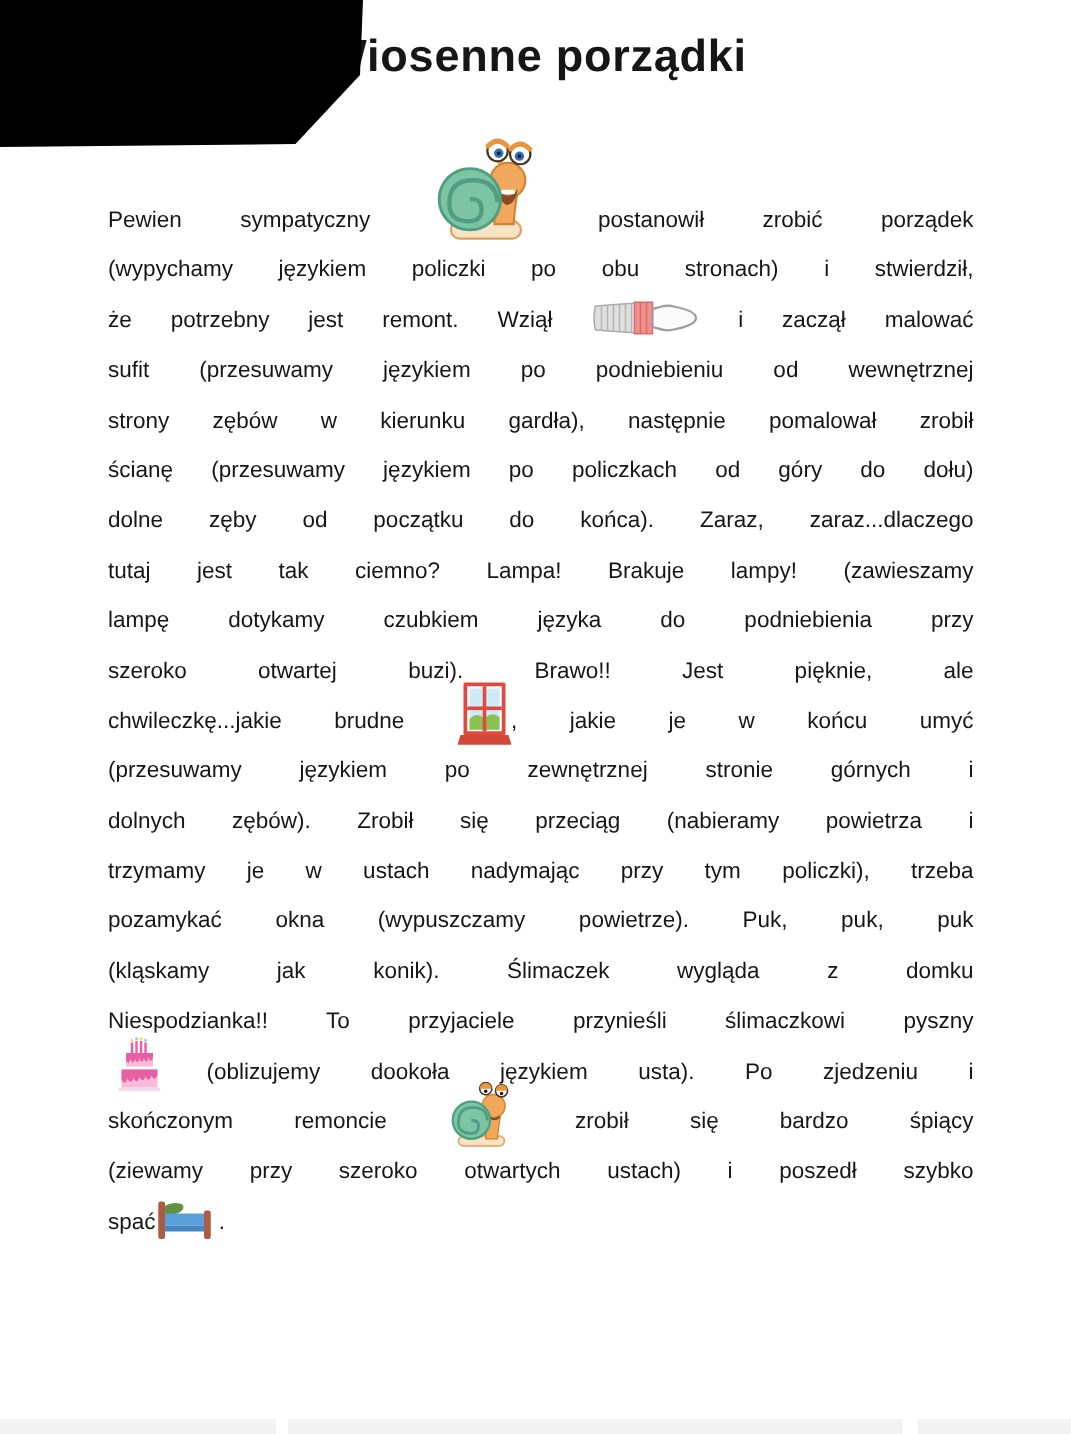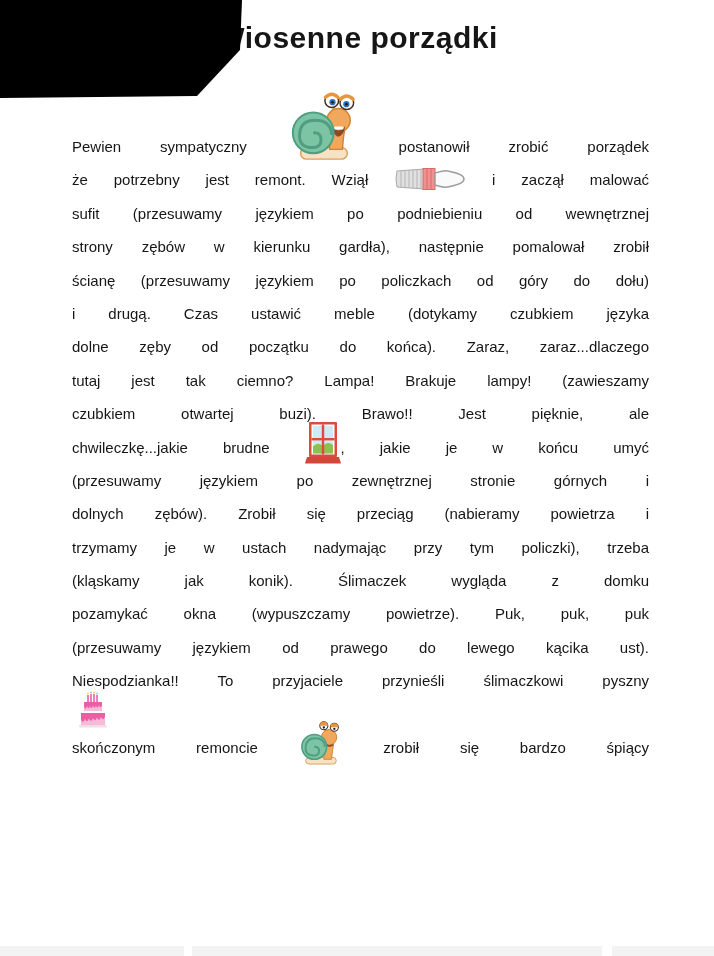--- a/index.html
+++ b/index.html
@@ -79,99 +79,107 @@
         <circle cx="61.5" cy="12" r="7" fill="#ffffff" stroke="#44301f" stroke-width="1.5"></circle>
         <circle cx="61" cy="13.5" r="3.2" fill="#2e6fbd"></circle>
             <circle cx="61" cy="13.5" r="1.3" fill="#1b1b1b"></circle>
         <path d="M55 8.5 Q61.5 2 68 8.5" fill="none" stroke="#e8953f" stroke-width="3.4" stroke-linecap="round"></path>
         <path d="M46.5 36 Q53 45 60 36 Q58 47 52 47 Q47.5 45 46.5 36 Z" fill="#8a4a26"></path>
         <rect x="48.5" y="36.5" width="9.5" height="3" rx="1.2" fill="#ffffff"></rect>
         <circle cx="27" cy="43" r="21" fill="#7cc4a4" stroke="#4f9e81" stroke-width="2"></circle>
         <path d="M27 43 q8 -1 8 7 q0 9 -11 8 q-12 -1 -11 -14 q1 -14 16 -14 q16 0 17 15" fill="none" stroke="#4f9e81" stroke-width="3"></path>
       </svg></span> <span>postanowił zrobić porządek</span></div>
 
+    <div class="line">(wypychamy językiem policzki po obu stronach) i stwierdził,</div>
 
     <div class="line"><span>że potrzebny jest remont. Wziął</span> <span class="slot slot-brush"><svg width="72" height="28" viewBox="0 0 72 28">
         <path d="M3 6 L30 4 L30 24 L3 22 Q1 14 3 6 Z" fill="#e0e0e0" stroke="#aaaaaa" stroke-width="1"></path>
         <line x1="7" y1="6" x2="7" y2="22" stroke="#b5b5b5" stroke-width="1"></line>
         <line x1="11" y1="5.6" x2="11" y2="22.4" stroke="#b5b5b5" stroke-width="1"></line>
         <line x1="15" y1="5.2" x2="15" y2="22.8" stroke="#b5b5b5" stroke-width="1"></line>
         <line x1="19" y1="4.8" x2="19" y2="23.2" stroke="#b5b5b5" stroke-width="1"></line>
         <line x1="23" y1="4.5" x2="23" y2="23.5" stroke="#b5b5b5" stroke-width="1"></line>
         <line x1="27" y1="4.2" x2="27" y2="23.8" stroke="#b5b5b5" stroke-width="1"></line>
         <rect x="29" y="3.5" width="12" height="21" fill="#f29090" stroke="#d96b6b" stroke-width="1"></rect>
         <line x1="33" y1="3.5" x2="33" y2="24.5" stroke="#d96b6b" stroke-width="1"></line>
         <line x1="37" y1="3.5" x2="37" y2="24.5" stroke="#d96b6b" stroke-width="1"></line>
         <path d="M41 8 C48 6 51 5 56 6.5 C66 8.5 70 11 70 14 C70 17 66 19.5 56 21.5 C51 23 48 22 41 20 Z" fill="#fafafa" stroke="#9e9e9e" stroke-width="1.5"></path>
       </svg></span> <span>i zaczął malować</span></div>
 
     <div class="line">sufit (przesuwamy językiem po podniebieniu od wewnętrznej</div>
     <div class="line">strony zębów w kierunku gardła), następnie pomalował zrobił</div>
     <div class="line">ścianę (przesuwamy językiem po policzkach od góry do dołu)</div>
-    <div class="line">i drugą. Czas ustawić meble (dotykamy czubkiem języka</div>
     <div class="line">dolne zęby od początku do końca). Zaraz, zaraz...dlaczego</div>
     <div class="line">tutaj jest tak ciemno? Lampa! Brakuje lampy! (zawieszamy</div>
-    <div class="line">czubkiem otwartej buzi). Brawo!! Jest pięknie, ale</div>
+    <div class="line">lampę dotykamy czubkiem języka do podniebienia przy</div>
+    <div class="line">szeroko otwartej buzi). Brawo!! Jest pięknie, ale</div>
 
     <div class="line"><span>chwileczkę...jakie brudne</span> <span class="slot slot-window"><svg width="36" height="44" viewBox="0 0 36 44">
         <rect x="4" y="1" width="28" height="35" rx="1" fill="#dd4b3e"></rect>
         <rect x="6.5" y="3.5" width="23" height="30" fill="#fdfdfd"></rect>
         <rect x="8" y="5" width="9.5" height="12.5" fill="#cfe9f7"></rect>
         <rect x="18.5" y="5" width="9.5" height="12.5" fill="#cfe9f7"></rect>
         <rect x="8" y="19" width="9.5" height="13.5" fill="#cfe9f7"></rect>
         <rect x="18.5" y="19" width="9.5" height="13.5" fill="#cfe9f7"></rect>
         <path d="M8 25.5 Q12.5 20.5 17.5 24.5 L17.5 32.5 L8 32.5 Z" fill="#8cc152"></path>
         <path d="M18.5 24.5 Q23 20 28 24 L28 32.5 L18.5 32.5 Z" fill="#8cc152"></path>
         <rect x="16.8" y="3.5" width="2.4" height="30" fill="#dd4b3e"></rect>
         <rect x="6.5" y="17" width="23" height="2.4" fill="#dd4b3e"></rect>
         <polygon points="2,36 34,36 36,42.5 0,42.5" fill="#d3473b"></polygon>
       </svg></span><span>, jakie je w końcu umyć</span></div>
 
     <div class="line">(przesuwamy językiem po zewnętrznej stronie górnych i</div>
     <div class="line">dolnych zębów). Zrobił się przeciąg (nabieramy powietrza i</div>
     <div class="line">trzymamy je w ustach nadymając przy tym policzki), trzeba</div>
+    <div class="line">pozamykać okna (wypuszczamy powietrze). Puk, puk, puk</div>
     <div class="line">(kląskamy jak konik). Ślimaczek wygląda z domku</div>
-    <div class="line">pozamykać okna (wypuszczamy powietrze). Puk, puk, puk</div>
-    <div class="line">(przesuwamy językiem od prawego do lewego kącika ust).</div>
     <div class="line">Niespodzianka!! To przyjaciele przynieśli ślimaczkowi pyszny</div>
 
     <div class="line"><span class="slot slot-cake"><svg width="30" height="44" viewBox="0 0 30 44">
         <line x1="10" y1="7" x2="10" y2="15" stroke="#ef5da8" stroke-width="1.6"></line>
         <line x1="13" y1="6" x2="13" y2="15" stroke="#ef5da8" stroke-width="1.6"></line>
         <line x1="16" y1="6" x2="16" y2="15" stroke="#ef5da8" stroke-width="1.6"></line>
         <line x1="19" y1="7" x2="19" y2="15" stroke="#ef5da8" stroke-width="1.6"></line>
         <circle cx="10" cy="5.5" r="1" fill="#ffd54f"></circle>
             <circle cx="13" cy="4.5" r="1" fill="#8cd0e5"></circle>
         <circle cx="16" cy="4.5" r="1" fill="#ffd54f"></circle>
             <circle cx="19" cy="5.5" r="1" fill="#8cd0e5"></circle>
         <rect x="6" y="14" width="18" height="9" fill="#f9b9d8"></rect>
         <path d="M6 14 h18 v3 q-1.5 4.5 -3 0 q-1.5 5 -3 .5 q-1.5 4.5 -3 0 q-1.5 5 -3 .5 q-1.5 4.5 -3 0 q-1.5 5 -3 .5 Z" fill="#e95fa4"></path>
         <rect x="3" y="25" width="24" height="12" fill="#f9b9d8"></rect>
         <path d="M3 25 h24 v3.5 q-2 5 -4 .5 q-2 5.5 -4 .5 q-2 5 -4 .5 q-2 5.5 -4 .5 q-2 5 -4 .5 q-2 5.5 -4 .5 Z" fill="#e95fa4"></path>
         <rect x="1" y="37" width="28" height="2.5" rx="1.2" fill="#f3dce9"></rect>
-      </svg></span> </div>
+      </svg></span> <span>(oblizujemy dookoła językiem usta). Po zjedzeniu i</span></div>
 
     <div class="line"><span>skończonym remoncie</span> <span class="slot slot-snail2"><svg width="42" height="44" viewBox="0 0 42 46">
         <rect x="6" y="38" width="32" height="7" rx="3.5" fill="#f7e3c4" stroke="#dba05e" stroke-width="1"></rect>
         <path d="M25 40 Q25 24 28 16 L36 20 Q34 30 33 40 Z" fill="#f2a85c" stroke="#d08334" stroke-width="1"></path>
         <line x1="27" y1="11" x2="25" y2="5" stroke="#f2a85c" stroke-width="2.4"></line>
         <line x1="33" y1="12" x2="36" y2="6" stroke="#f2a85c" stroke-width="2.4"></line>
         <circle cx="30.5" cy="17" r="8" fill="#f2a85c" stroke="#d08334" stroke-width="1"></circle>
         <circle cx="25" cy="5" r="4.2" fill="#ffffff" stroke="#44301f" stroke-width="1.1"></circle>
         <path d="M20.8 5 A4.2 4.2 0 0 1 29.2 5 Z" fill="#e8953f"></path>
         <circle cx="25" cy="6.8" r="1.2" fill="#1b1b1b"></circle>
         <circle cx="36" cy="6.5" r="4.2" fill="#ffffff" stroke="#44301f" stroke-width="1.1"></circle>
         <path d="M31.8 6.5 A4.2 4.2 0 0 1 40.2 6.5 Z" fill="#e8953f"></path>
         <circle cx="36" cy="8.3" r="1.2" fill="#1b1b1b"></circle>
         <path d="M28 25 Q31 27.5 34 25" fill="none" stroke="#7a4a26" stroke-width="1.5" stroke-linecap="round"></path>
         <circle cx="15" cy="27" r="13" fill="#7cc4a4" stroke="#4f9e81" stroke-width="1.6"></circle>
         <path d="M15 27 q5 0 5 4 q0 6 -7 5 q-8 -1 -7 -9 q1 -9 10 -9 q10 0 10 9" fill="none" stroke="#4f9e81" stroke-width="2"></path>
       </svg></span> <span>zrobił się bardzo śpiący</span></div>
 
+    <div class="line">(ziewamy przy szeroko otwartych ustach) i poszedł szybko</div>
 
+    <div class="line last"><span>spać</span><span class="slot slot-bed"><svg width="38" height="30" viewBox="0 0 38 30">
+        <ellipse cx="11" cy="8" rx="7.5" ry="3.8" fill="#61913f" transform="rotate(-12 11 8)"></ellipse>
+        <rect x="1.5" y="3" width="4.5" height="25" rx="1.5" fill="#ad5c44"></rect>
+        <rect x="32" y="9" width="4.5" height="19" rx="1.5" fill="#ad5c44"></rect>
+        <rect x="6" y="11" width="26" height="8" fill="#5aa0d8"></rect>
+        <rect x="6" y="19" width="26" height="4" fill="#4288c2"></rect>
+      </svg></span> <span>.</span></div>
 
   </div>
 
   <div class="bottom-strip">
       <i class="gap g1"></i>
       <i class="gap g2"></i>
     </div>
 
 </div>
 

